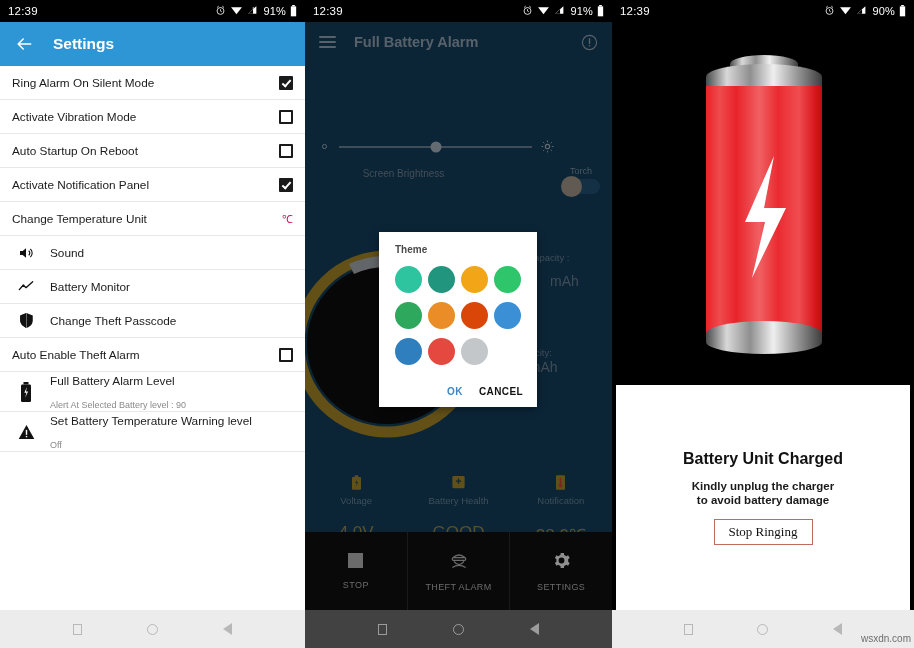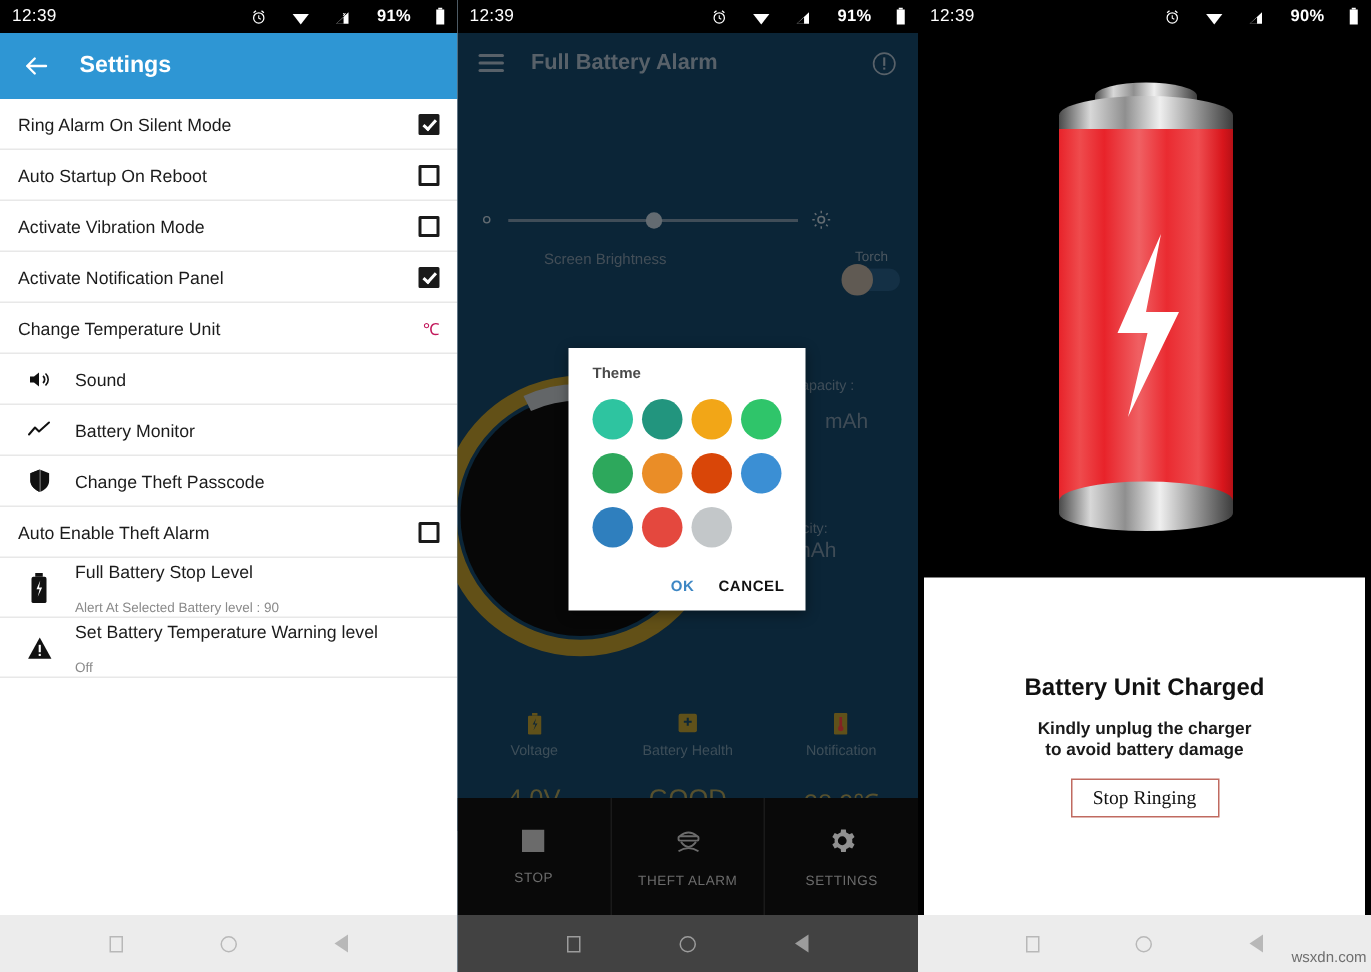--- a/index.html
+++ b/index.html
@@ -21,21 +21,21 @@
   .panel-mid    { width: 307px; background: #10354f; }
   .panel-right  { width: 302px; background: #000000; }
 
   
   .statusbar {
     height: 22px; background: #000000; color: #ffffff;
     display: flex; align-items: center; justify-content: space-between;
     padding: 0 8px; font-size: 11px; letter-spacing: .2px;
   }
   .statusbar .clock { font-size: 11.5px; }
-  .status-icons { display: flex; align-items: flex-end; gap: 16px; font-weight: bold; }
+  .status-icons { display: flex; align-items: flex-start; gap: 4px; }
   .status-icons svg { display: block; }
   .status-pct { font-size: 11px; margin-left: 1px; }
 
   
   .appbar-left {
     height: 44px; background: #2e96d4; display: flex; align-items: center;
     padding: 0 14px; gap: 19px;
   }
   .appbar-left .title { color: #fff; font-size: 15.5px; font-weight: bold; }
   .back-arrow { width: 20px; height: 20px; }
@@ -248,26 +248,26 @@
     </div>
 
     <div class="settings-list">
 
       <div class="srow simple">
         <span class="label">Ring Alarm On Silent Mode</span>
         <span class="cbox on"></span>
       </div>
 
       <div class="srow simple">
+        <span class="label">Activate Vibration Mode</span>
+        <span class="cbox"></span>
+      </div>
+
+      <div class="srow simple">
         <span class="label">Auto Startup On Reboot</span>
-        <span class="cbox"></span>
-      </div>
-
-      <div class="srow simple">
-        <span class="label">Activate Vibration Mode</span>
         <span class="cbox"></span>
       </div>
 
       <div class="srow simple">
         <span class="label">Activate Notification Panel</span>
         <span class="cbox on"></span>
       </div>
 
       <div class="srow simple">
         <span class="label">Change Temperature Unit</span>
@@ -318,21 +318,21 @@
 
       <div class="srow-icon two">
         <span class="ic">
           <svg width="12" height="20" viewBox="0 0 14 24">
             <rect x="4" y="0" width="6" height="3" fill="#111"></rect>
             <rect x="1" y="3" width="12" height="21" rx="1.5" fill="#111"></rect>
             <path d="M8 6 L5 13 h2.5 L6 19 L9.5 11.5 H7 Z" fill="#fff"></path>
           </svg>
         </span>
         <span class="txtwrap">
-          <span class="t1">Full Battery Stop Level</span>
+          <span class="t1">Full Battery Alarm Level</span>
           <span class="t2">Alert At Selected Battery level : 90</span>
         </span>
       </div>
 
       <div class="srow-icon two">
         <span class="ic">
           <svg width="17" height="16" viewBox="0 0 24 22">
             <path d="M12 1 L23 21 H1 Z" fill="#111"></path>
             <rect x="11" y="8" width="2" height="7" fill="#fff"></rect>
             <rect x="11" y="16.5" width="2" height="2" fill="#fff"></rect>

